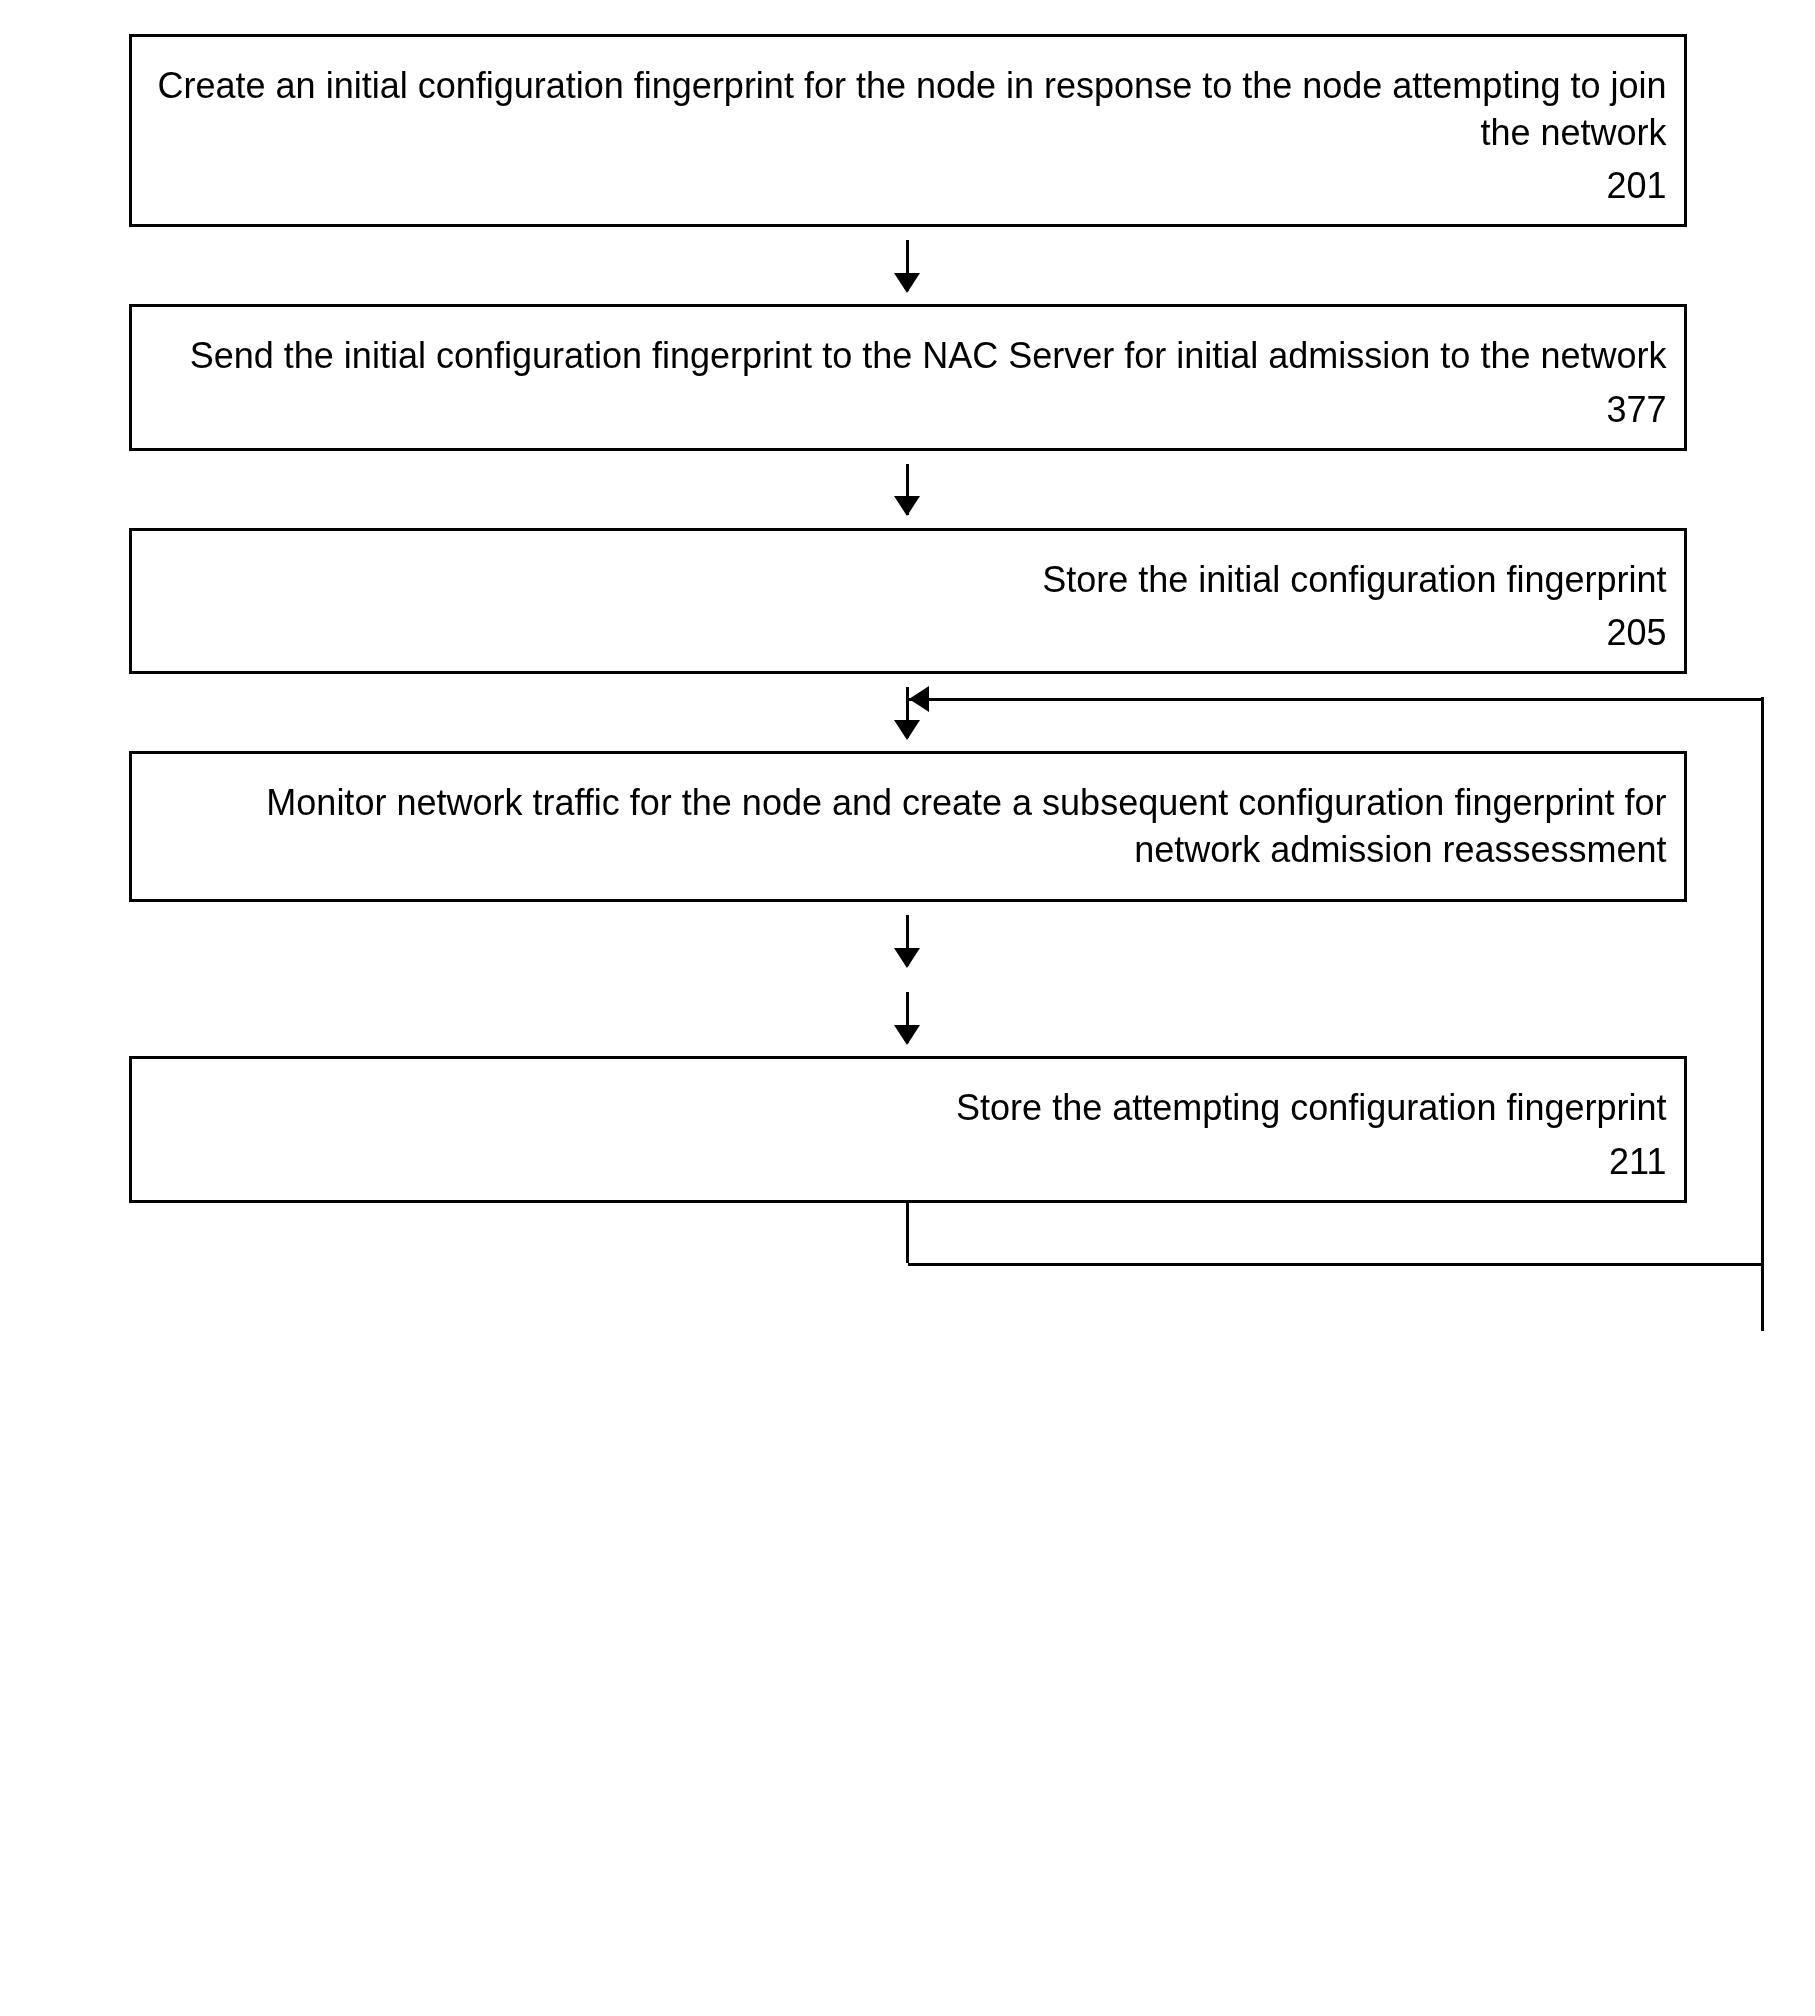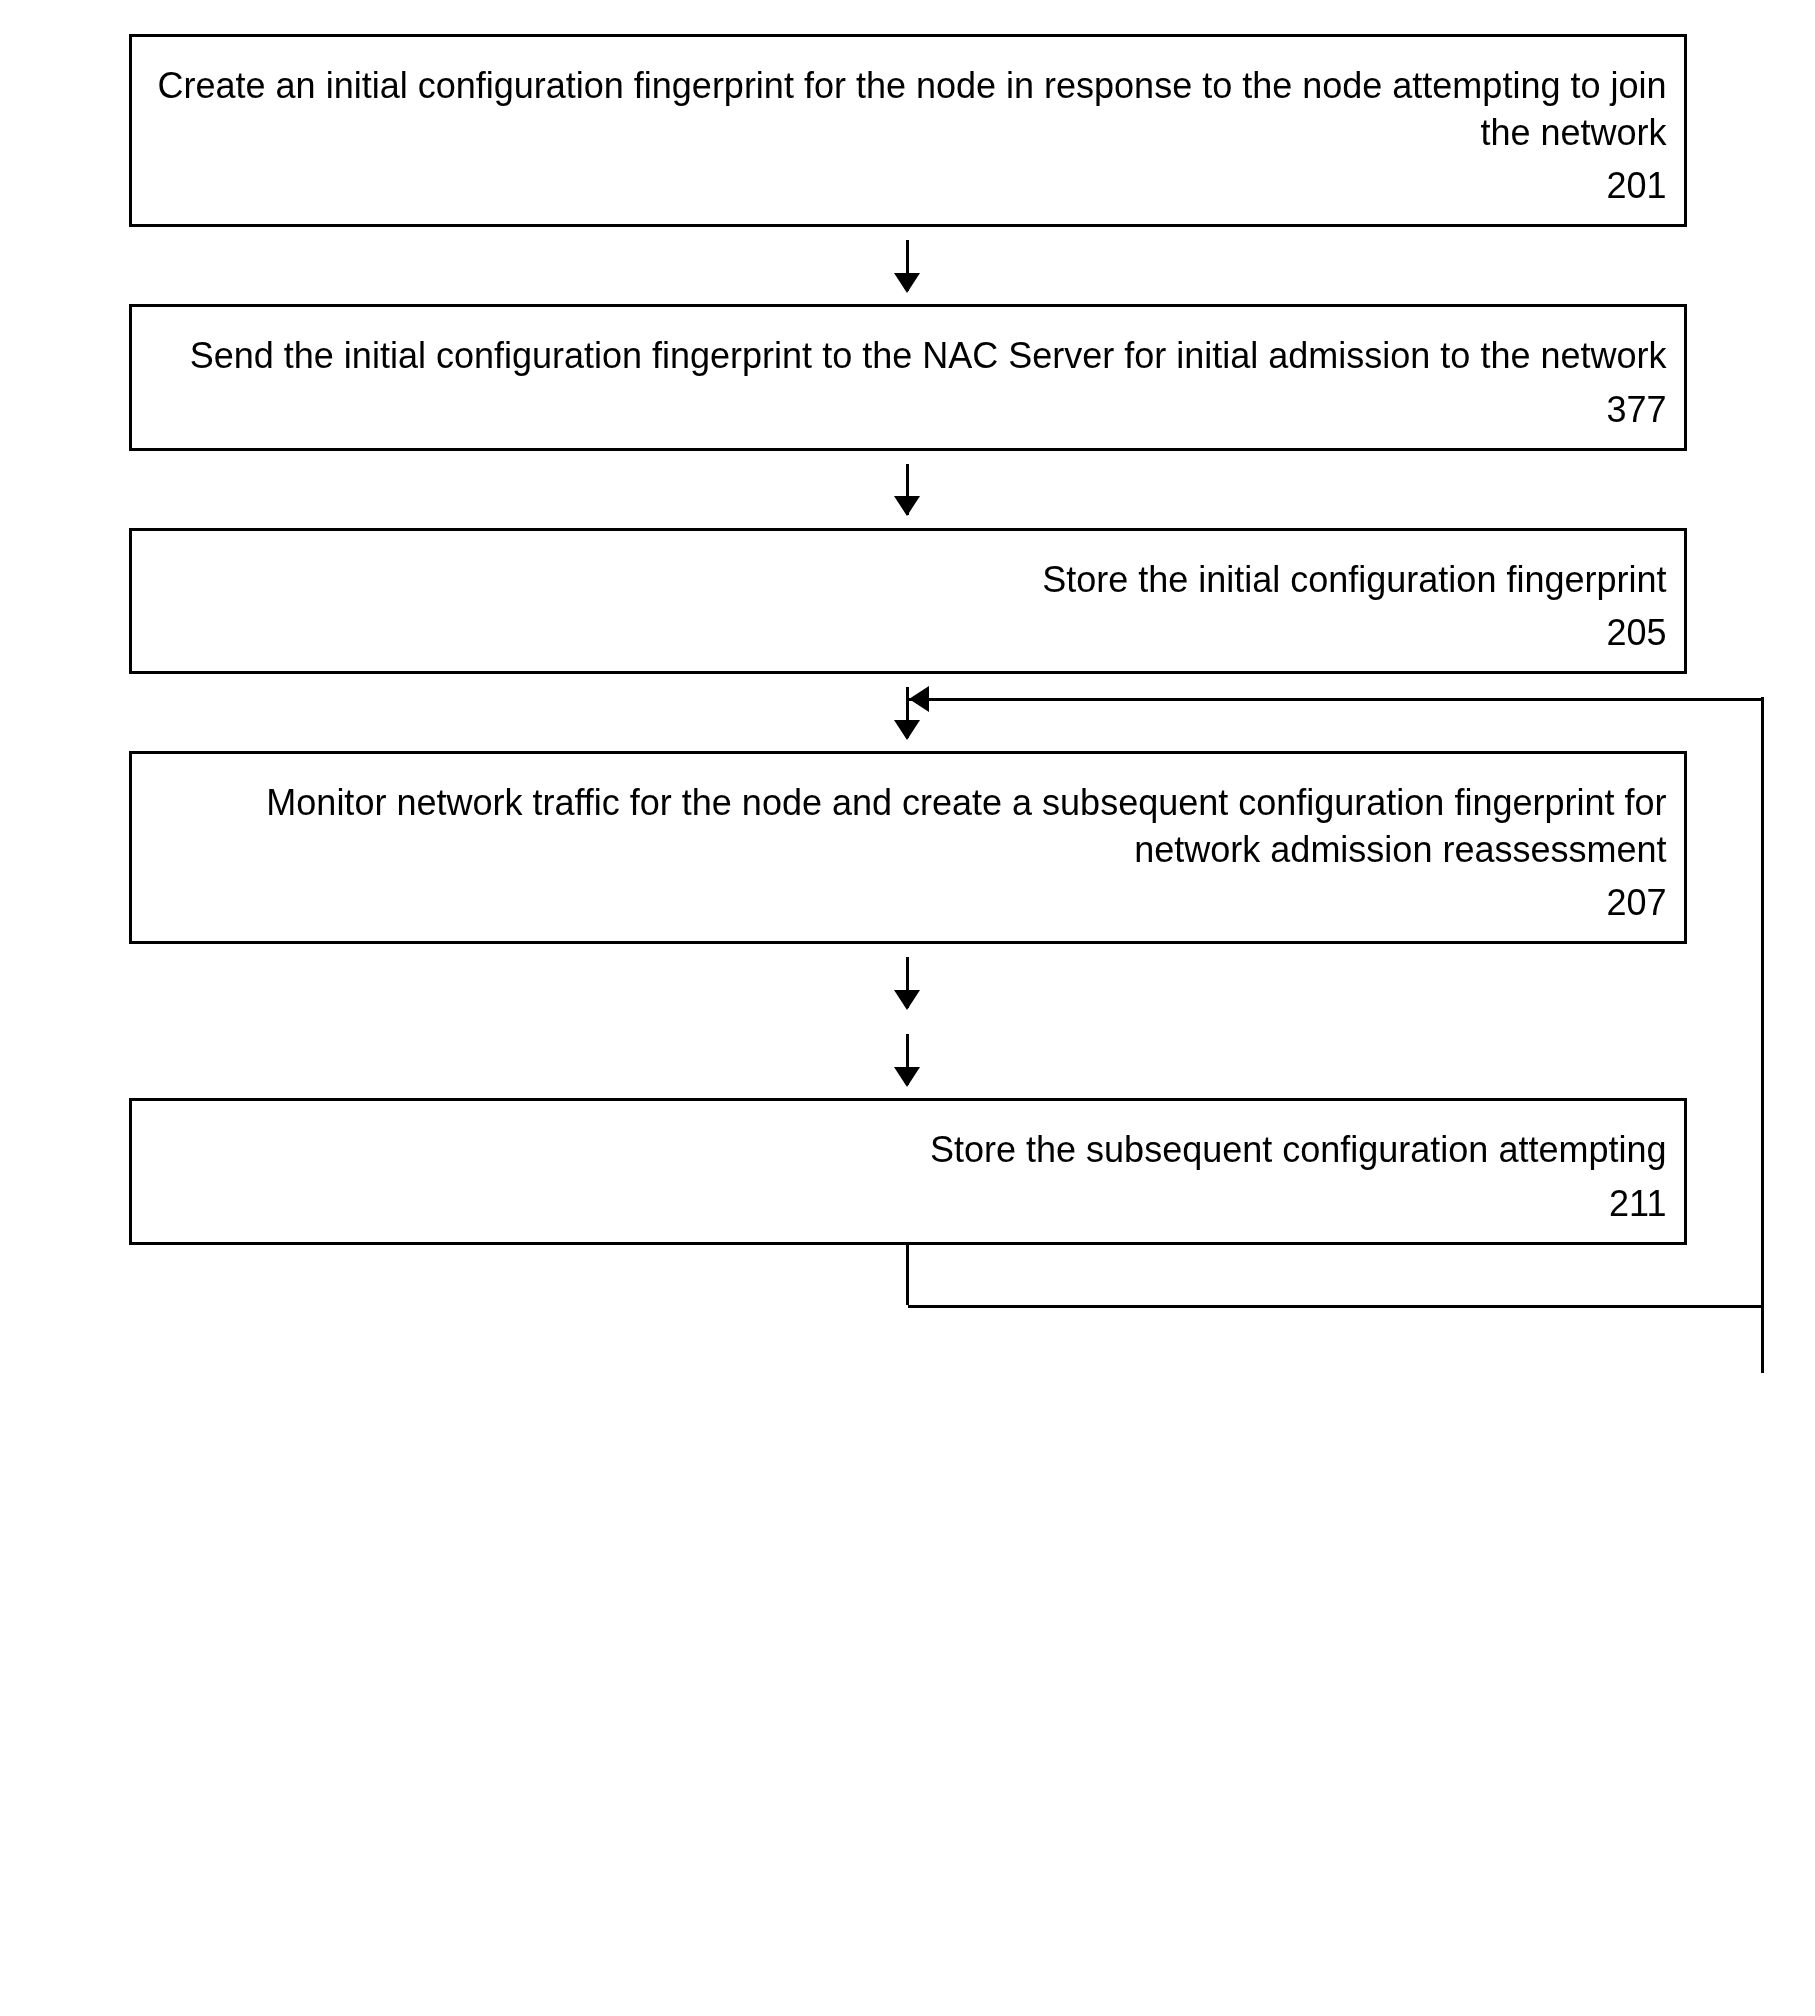--- a/index.html
+++ b/index.html
@@ -99,34 +99,33 @@
 
   <div class="arrow-container" id="merge-point" style="position: relative;">
     <div class="arrow-down"></div>
 
     <div style="position: absolute; height: 3.4px; background: black; left: 50%; right: -43px; top: 24px;"></div>
     <div class="merge-arrow-left" style="left: calc(50% + 1.7px); top: 12px;"></div>
   </div>
 
   <div class="box">
     <div class="box-text">Monitor network traffic for the node and create a subsequent configuration fingerprint for network admission reassessment</div>
-    <div class="box-number">207</div>
   </div>
 
   <div class="arrow-container">
     <div class="arrow-down"></div>
   </div>
 
 
   <div class="arrow-container">
     <div class="arrow-down"></div>
   </div>
 
   <div class="box">
-    <div class="box-text">Store the subsequent configuration attempting</div>
+    <div class="box-text">Store the attempting configuration fingerprint</div>
     <div class="box-number">211</div>
   </div>
 
   <div style="position: relative; height: 94px; display:flex; justify-content:center;">
     <div style="width:3.4px; height:60px; background:black;"></div>
 
     <div style="position:absolute; height:3.4px; background:black; top:60px; left:50%; right:-43px;"></div>
   </div>
 
   <div id="fb-vert" style="position: absolute; width: 3.4px; background: black; right: -43px; top: 663px; height: 802px;"></div>

